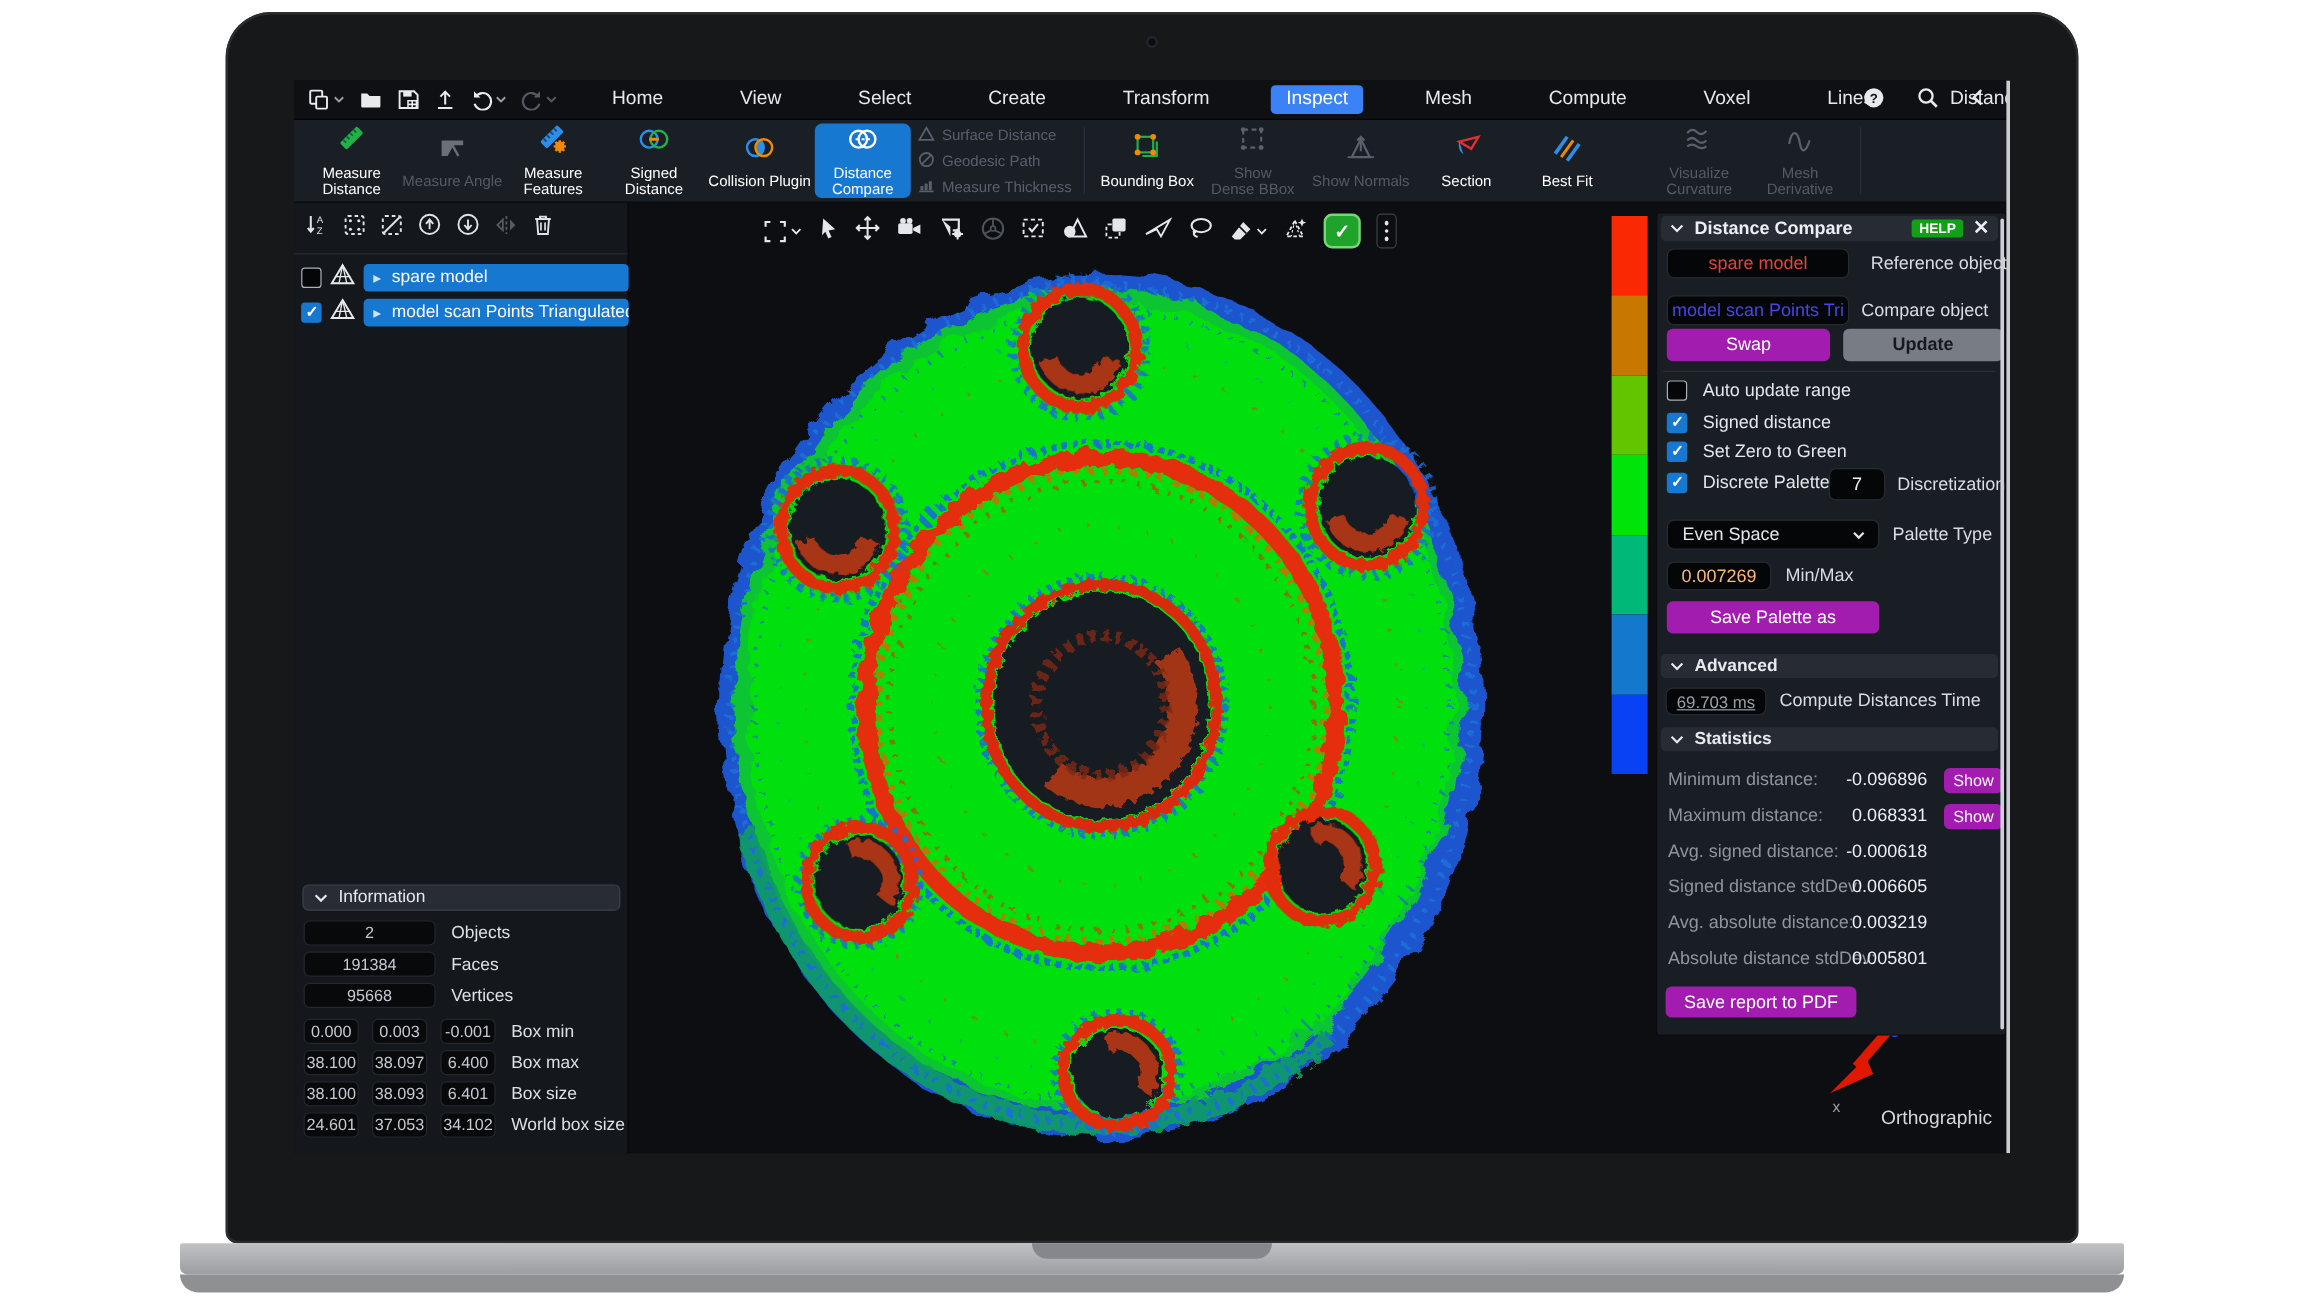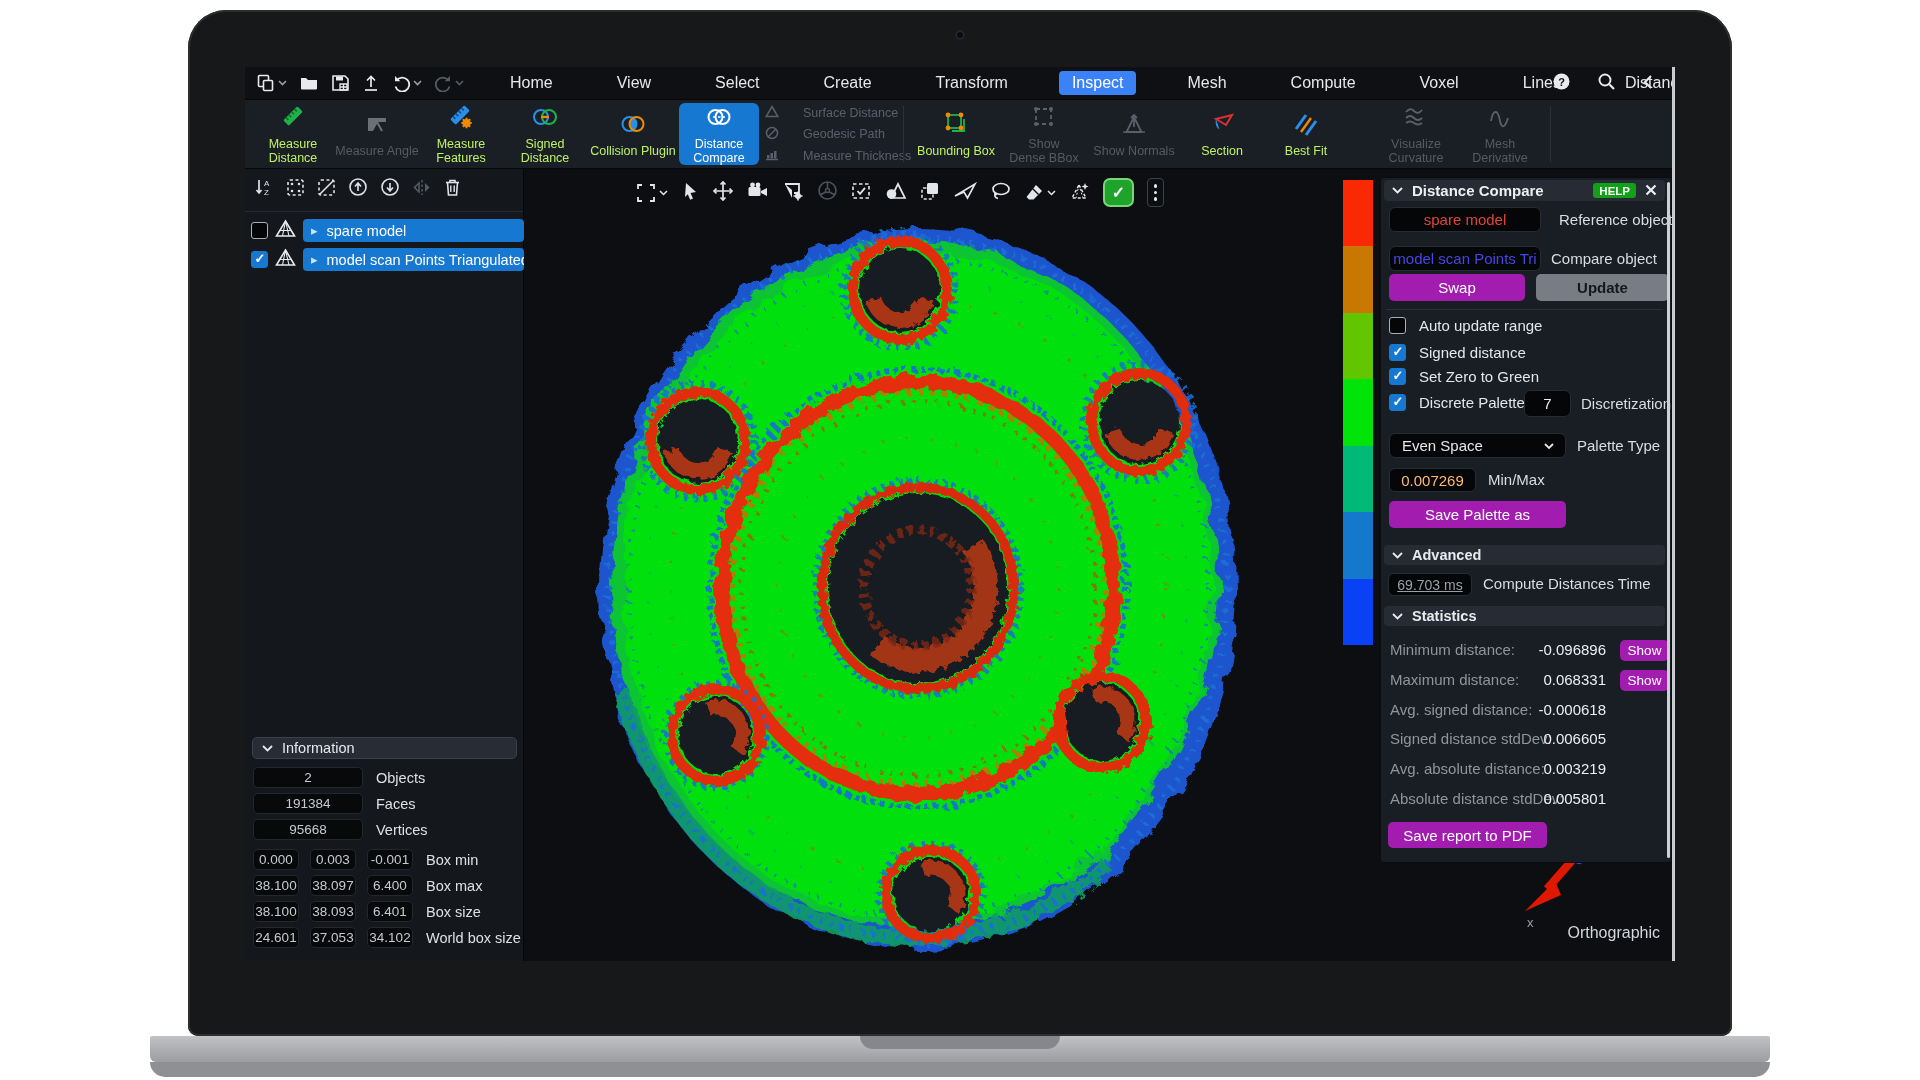--- a/index.html
+++ b/index.html
@@ -28,26 +28,26 @@
   .mb-icons { display:flex; align-items:center; gap:12px; padding:0 10px 0 12px; width:252px; flex:none; }
   .mb-icons .ic { display:flex; align-items:center; gap:2px; cursor:default; }
   .menu-items { display:flex; align-items:center; gap:38px; }
   .menu-item { font-size:16px; color:#e6e8eb; padding:3px 13px; border-radius:4px; white-space:nowrap; }
   .menu-item.active { background:#3b82f6; color:#fff; }
   .mb-right { position:absolute; right:22px; top:0; height:33px; display:flex; align-items:center; gap:26px; }
 
   
   .ribbon { height:69px; background:#1a1e25; display:flex; align-items:center; padding-left:6px; border-bottom:1px solid #07080b; }
   .rb { width:84px; height:62px; display:flex; flex-direction:column; align-items:center; justify-content:center; gap:3px; flex:none; }
-  .rb-label { font-size:12.5px; line-height:1.12; text-align:center; color:#bef264; white-space:pre-line; }
+  .rb-label { font-size:12.5px; line-height:1.12; text-align:center; color:#ffffff; white-space:pre-line; }
   .rb.disabled .rb-label { color:#555b64; }
   .rb.active { background:#1778d2; border-radius:6px; }
   .rb.active .rb-label { color:#fff; }
   .rb-stack { width:130px; margin-left:6px; display:flex; flex-direction:column; gap:5px; flex:none; }
-  .rb-stack .srow { display:flex; align-items:center; gap:24px; font-size:12.5px; color:#59606c; white-space:nowrap; }
+  .rb-stack .srow { display:flex; align-items:center; gap:6px; font-size:12.5px; color:#59606c; white-space:nowrap; }
   .rb-sep { width:1px; height:56px; background:#2b313b; margin:0 8px; flex:none; }
 
   
   .main { display:flex; height:792px; }
 
   
   .left-panel { width:279px; flex:none; background:#14171c; border-right:1px solid #06070a; position:relative; }
   .lp-tools { position:absolute; top:8px; left:10px; display:flex; gap:12px; align-items:center; }
   .lp-div { position:absolute; top:42px; left:0; width:100%; height:1px; background:#262b33; }
   .tree-row { position:absolute; left:6px; display:flex; align-items:center; gap:7px; width:273px; }

